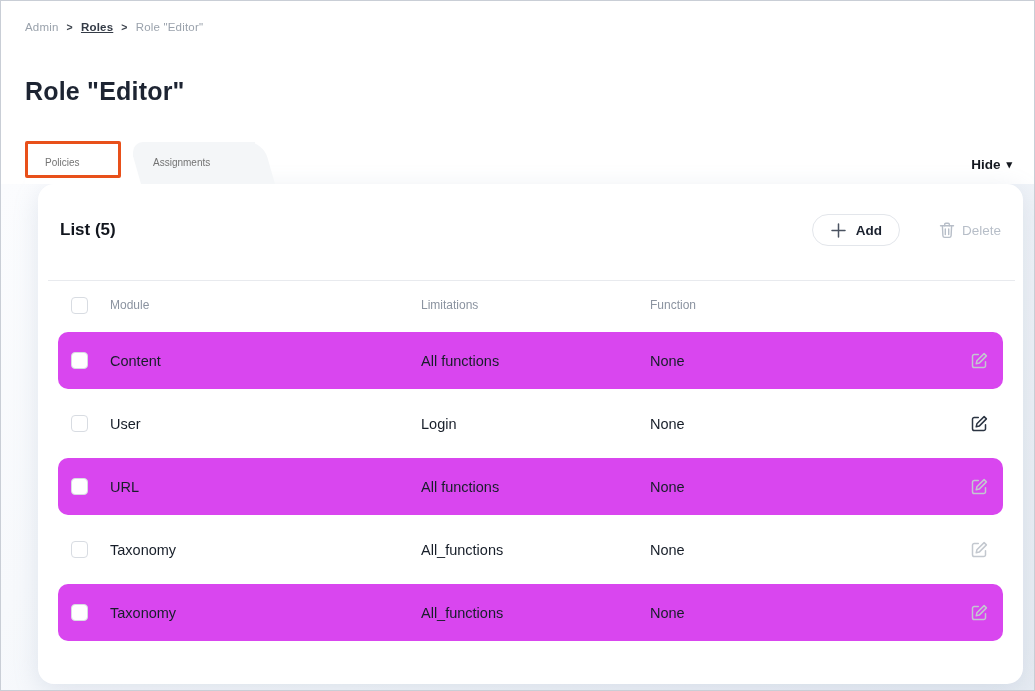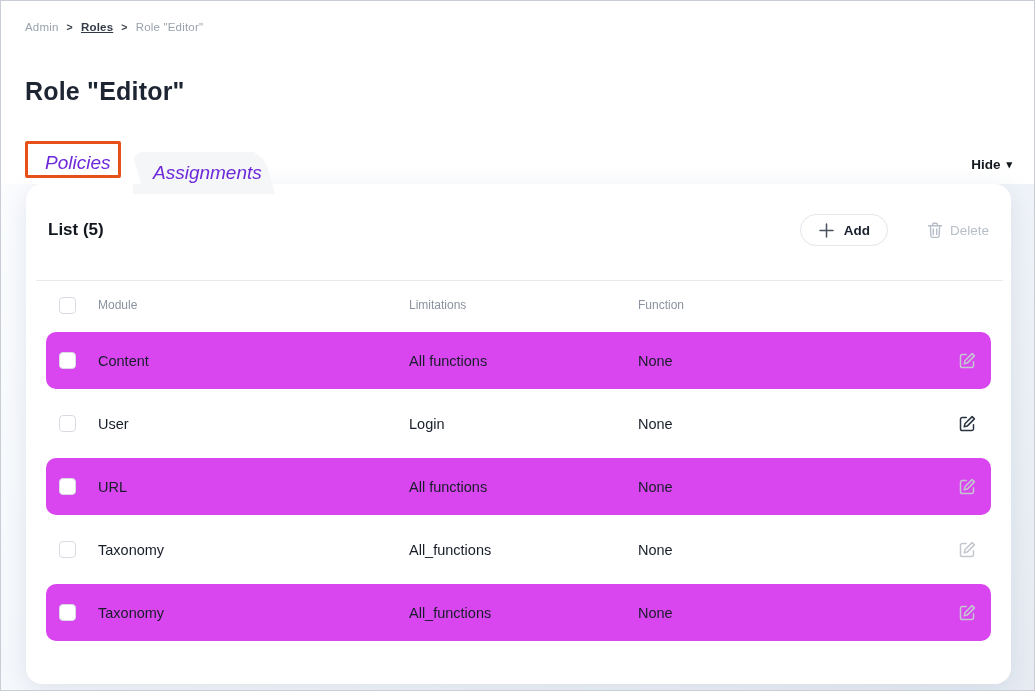--- a/index.html
+++ b/index.html
@@ -31,48 +31,47 @@
   .breadcrumb .crumb-link { color: #343b46; font-weight: 700; text-decoration: underline; cursor: pointer; }
   
   .page-title {
     position: absolute; top: 76px; left: 24px;
     font-size: 25px; font-weight: 700; color: #1d2432; letter-spacing: .2px;
   }
   
   .tabs-row { position: absolute; top: 141px; left: 24px; right: 22px; height: 42px; }
   .tab {
     position: relative; height: 42px; line-height: 42px;
-    font-size: 19px; color: #6d28d9; cursor: pointer;
+    font-size: 10px; color: #737373; cursor: pointer;
     border-top-left-radius: 10px;
-    font-style: italic;
   }
   .tab::after {
     content: ""; position: absolute; top: 0; right: -14px; width: 32px; height: 100%;
     transform: skewX(16deg); border-top-right-radius: 15px;
   }
   .tab .tab-label { position: relative; z-index: 1; padding-left: 20px; }
   .tab-policies { width: 96px; z-index: 3; font-weight: 400; }
   .tab-policies, .tab-policies::after { background: #ffffff; }
-  .tab-assignments { position: absolute; left: 108px; top: 10px; width: 122px; z-index: 2; }
+  .tab-assignments { position: absolute; left: 108px; top: 0; width: 122px; z-index: 2; }
   .tab-assignments, .tab-assignments::after { background: #f4f6f8; }
   
   .highlight-box {
     position: absolute; left: 0; top: -1px; width: 96px; height: 37px;
     border: 3px solid #e8501a; border-radius: 2px; z-index: 6; pointer-events: none;
   }
   
   .hide-toggle {
     position: absolute; right: 0; top: 15px; z-index: 4;
     display: flex; align-items: center; gap: 6px;
     font-size: 13.5px; font-weight: 700; color: #14181f; cursor: pointer;
   }
   .hide-toggle .caret { font-size: 11px; color: #14181f; }
   
   .card {
-    position: absolute; left: 25px; top: 183px; width: 985px; height: 500px;
+    position: absolute; left: 37px; top: 183px; width: 985px; height: 500px;
     background: #ffffff; border-radius: 16px;
     box-shadow: 0 6px 26px rgba(125, 145, 175, .20);
   }
   .card-head {
     display: flex; align-items: center; justify-content: space-between;
     padding: 30px 22px 0 22px; height: 62px;
   }
   .list-heading { font-size: 17px; font-weight: 700; color: #12161e; }
   .head-actions { display: flex; align-items: center; gap: 38px; }
   .add-btn {

